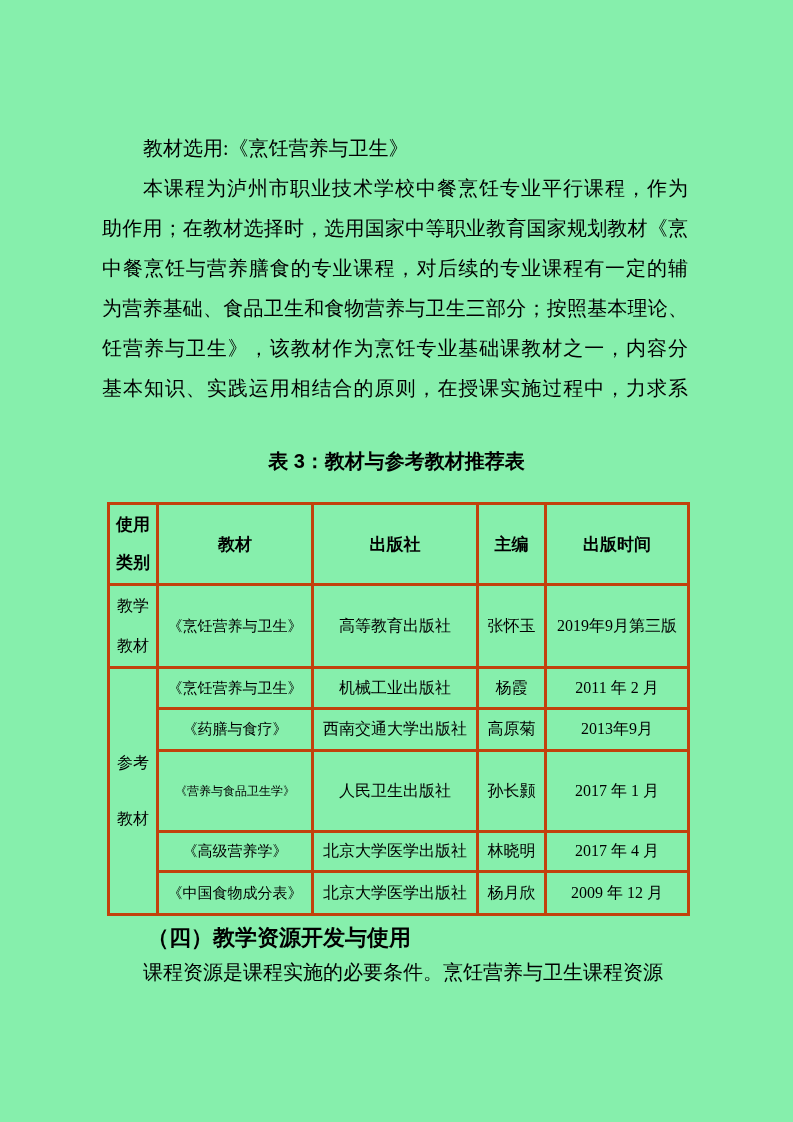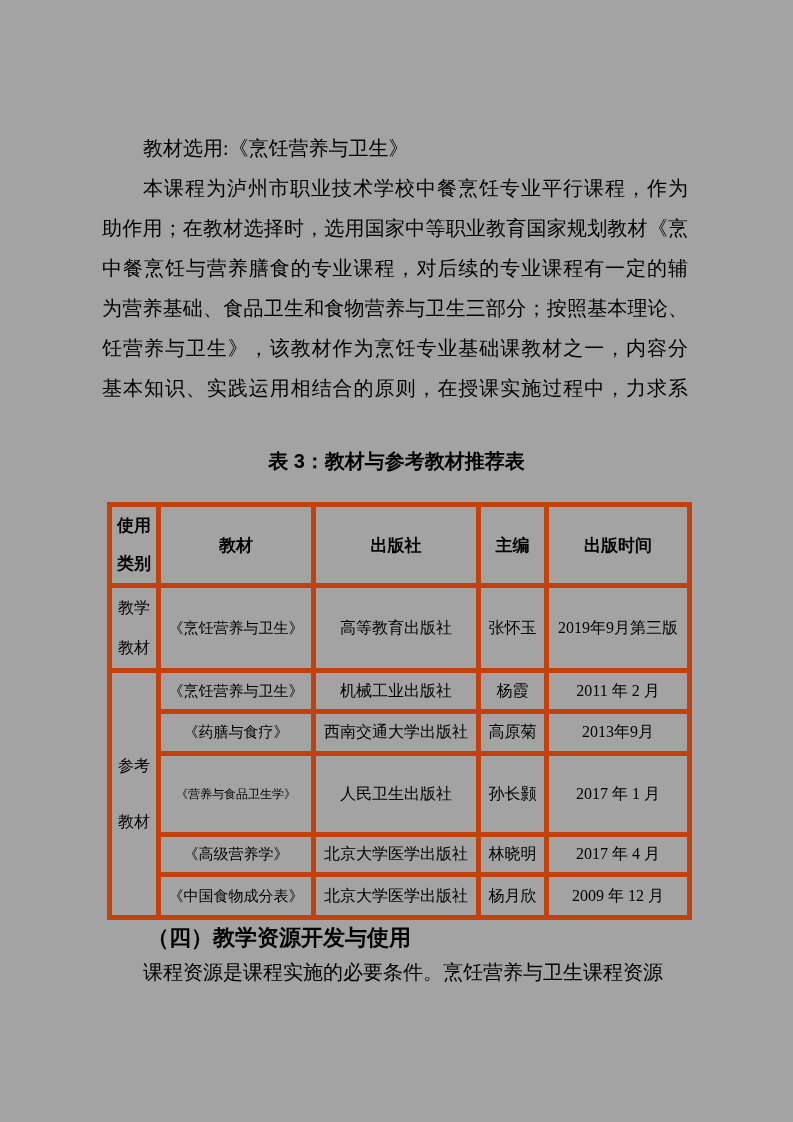--- a/index.html
+++ b/index.html
@@ -4,21 +4,21 @@
 <style>
   html, body {
     margin: 0;
     padding: 0;
     background: #ffffff;
   }
   .page {
     position: relative;
     width: 793px;
     height: 1122px;
-    background: #a3a3a3;
+    background: #86efac;
     color: #000000;
     font-family: "Liberation Serif", "DejaVu Serif", serif;
     overflow: hidden;
   }
   
   .body-line {
     position: relative;
     margin: 0;
     font-size: 20px;
     line-height: 40px;
@@ -57,21 +57,21 @@
   
   table.rec-table {
     position: absolute;
     left: 107px; top: 502px;
     width: 580px;
     border-collapse: collapse;
     table-layout: fixed;
     font-family: "Liberation Serif", "DejaVu Serif", serif;
   }
   .rec-table th, .rec-table td {
-    border: 5px solid #c2410c;
+    border: 3px solid #c2410c;
     padding: 0;
     text-align: center;
     vertical-align: middle;
     font-size: 16px;
     font-weight: normal;
     color: #000000;
   }
   .rec-table th {
     font-weight: bold;
     font-size: 17px;

